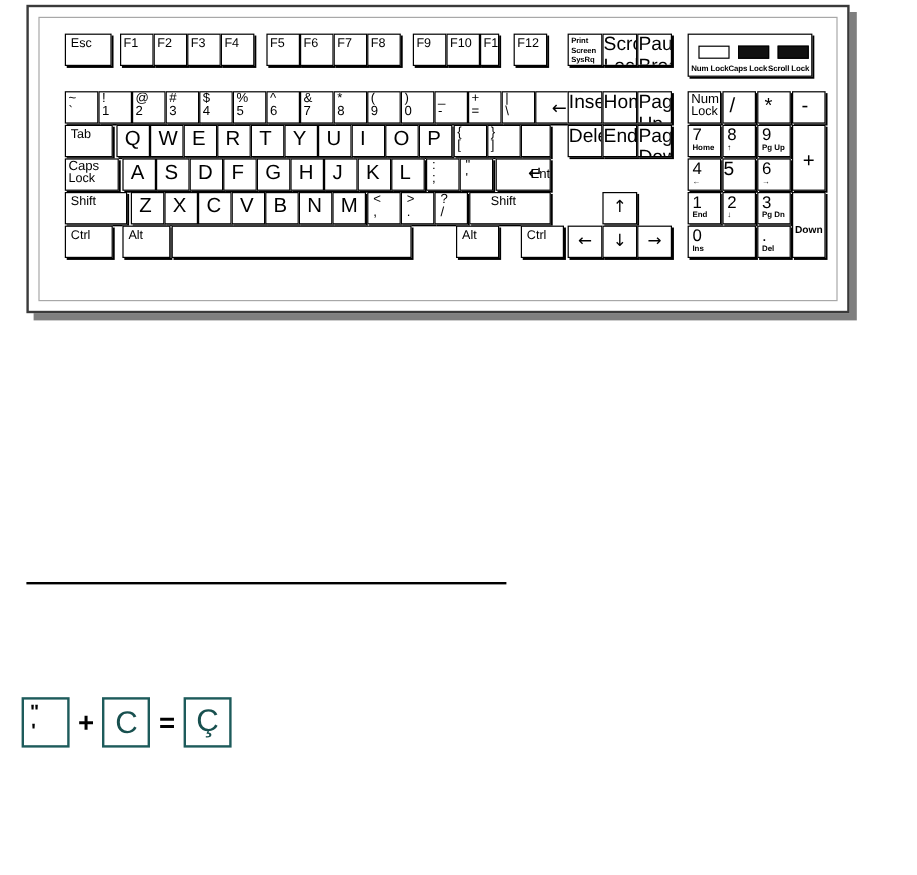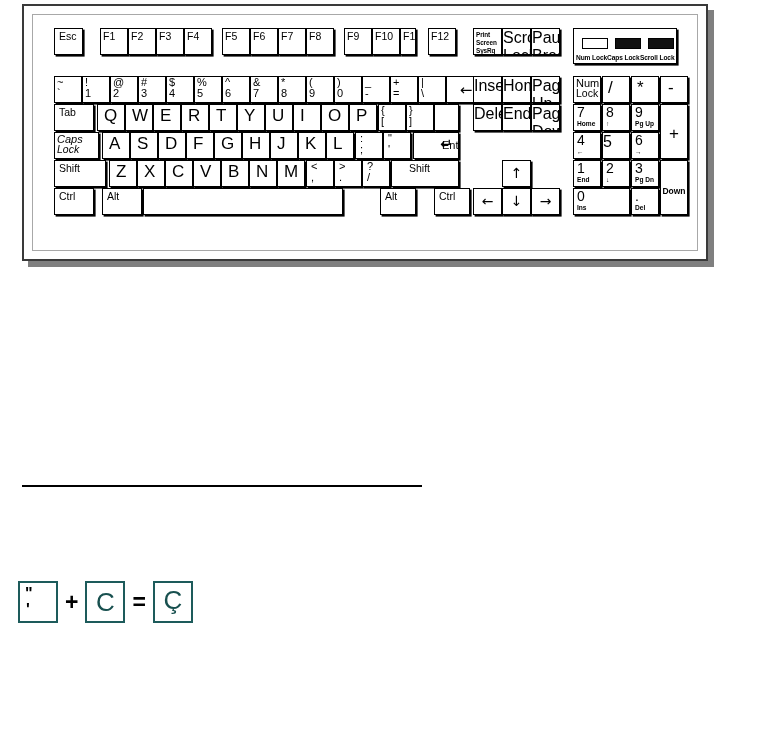--- a/index.html
+++ b/index.html
@@ -221,21 +221,21 @@
 </style>
 </head>
 <body>
 
 <div id="keyboard-figure">
   <div id="kb-shadow"></div>
   <div id="kb-outer">
     <div id="kb-inner"></div>
   </div>
   <div id="kb-keys">
-      <div class="key k-sm" style="left: 32px; top: 24px; width: 29px; height: 27px;">
+      <div class="key k-sm" style="left: 32px; top: 24px; width: 39px; height: 27px;">
         <span class="lbl" style="left: 4px;">Esc</span>
       </div>
       <div class="key k-sm" style="left: 78px; top: 24px; width: 28px; height: 27px;">
         <span class="lbl">F1</span>
       </div>
       <div class="key k-sm" style="left: 106px; top: 24px; width: 28px; height: 27px;">
         <span class="lbl">F2</span>
       </div>
       <div class="key k-sm" style="left: 134px; top: 24px; width: 28px; height: 27px;">
         <span class="lbl">F3</span>
@@ -386,21 +386,21 @@
       </div>
       <div class="key k-dual" style="left: 384px; top: 100px; width: 28px; height: 27px;">
         <span class="up">}</span>
         <span class="dn">]</span>
       </div>
       <div class="key " style="left: 412px; top: 100px; width: 25px; height: 27px;"></div>
       <div class="key " id="key-enter" style="left: 391px; top: 128px; width: 46px; height: 27px;">
         <span class="entxt">Enter</span>
         <span class="enarrow">↵</span>
       </div>
-      <div class="key k-sm2" style="left: 32px; top: 128px; width: 45px; height: 27px; font-style: italic;">
+      <div class="key k-sm2" style="left: 32px; top: 128px; width: 45px; height: 27px;">
         <span class="lbl1">Caps</span>
         <span class="lbl2">Lock</span>
       </div>
       <div class="key k-big" style="left: 80px; top: 128px; width: 28px; height: 27px;">
         <span class="lbl" style="left: 6px;">A</span>
       </div>
       <div class="key k-big" style="left: 108px; top: 128px; width: 28px; height: 27px;">
         <span class="lbl" style="left: 6px;">S</span>
       </div>
       <div class="key k-big" style="left: 136px; top: 128px; width: 28px; height: 27px;">

